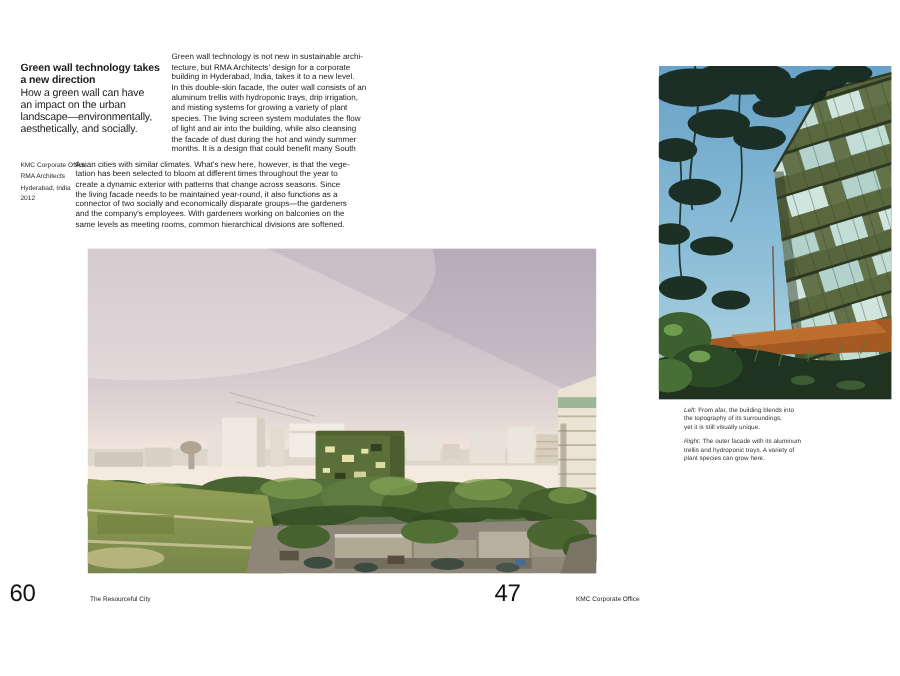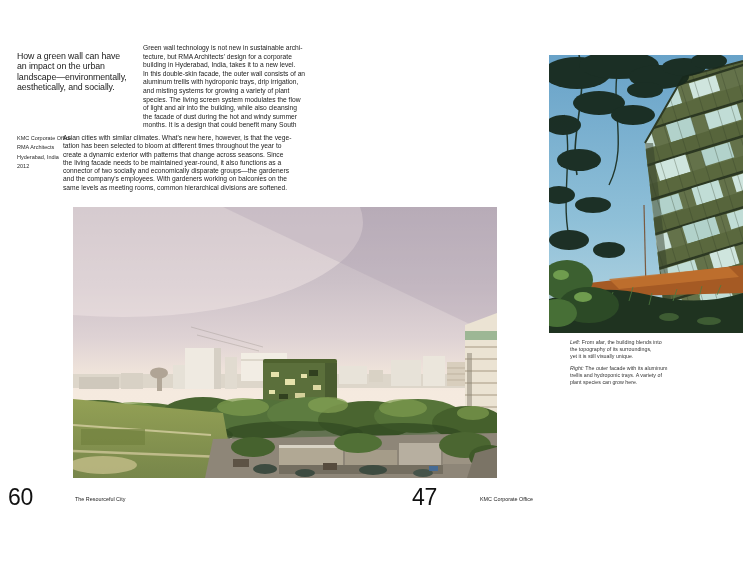--- a/index.html
+++ b/index.html
@@ -24,36 +24,38 @@
   .photo-detail{left:549px;top:55px;width:194px;height:278px;margin:0;}
   figure svg{display:block;}
 
   
   .caption{left:570px;top:338px;width:130px;height:56px;}
   .caption-inner{width:260px;transform:scale(0.5);transform-origin:0 0;font-size:10.6px;line-height:14.4px;color:#333;}
   .caption-inner p{margin:0 0 9px 0;}
   .caption-inner i{font-style:italic;margin-right:3px;}
 
   
-  .pagenum{top:484px;font-size:23px;font-weight:400;letter-spacing:-0.3px;color:#111;}
+  .pagenum{top:484px;font-size:20px;font-weight:400;letter-spacing:-0.3px;color:#111;}
   .pagenum.pn-left{left:8px;}
   .pagenum.pn-right{left:412px;}
   .runfoot{top:496px;width:130px;}
   .runfoot .rf-inner{transform:scale(0.5);transform-origin:0 0;font-size:10.8px;line-height:12px;color:#222;white-space:pre;}
   .rf-left{left:75px;}
   .rf-right{left:480px;}
 </style>
 </head>
 <body>
 
 <div class="spread">
 
   <section>
 
     <div class="abs heading">
+      <div class="h-bold pre">Green wall technology takes
+a new direction</div>
       <div class="h-sub pre">How a green wall can have
 an impact on the urban
 landscape—environmentally,
 aesthetically, and socially.</div>
     </div>
 
     <div class="abs meta pre">KMC Corporate Office
 RMA Architects
 Hyderabad, India
 2012</div>

